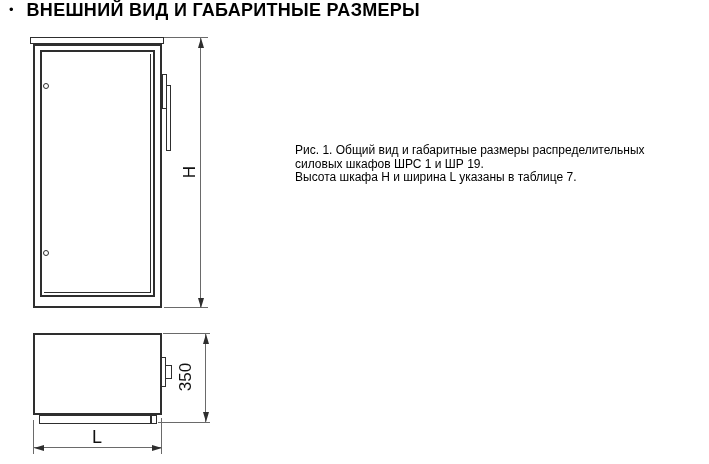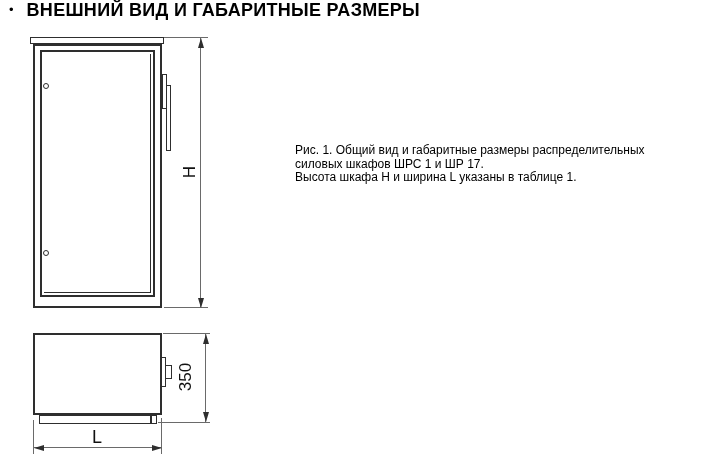--- a/index.html
+++ b/index.html
@@ -81,17 +81,17 @@
     <div class="abs thinline" style="left:33px;top:420px;width:1px;height:34px;"></div>
     <div class="abs thinline" style="left:161px;top:418px;width:1px;height:36px;"></div>
     <div class="abs thinline" style="left:34px;top:447px;width:128px;height:1px;"></div>
     <div class="abs arrow left" style="left:34px;top:445px;"></div>
     <div class="abs arrow right" style="left:152px;top:445px;"></div>
     <div class="abs dimlabel" style="left:87px;top:428px;width:20px;height:18px;transform:none;font-size:18px;">L</div>
   </div>
 
   <div id="caption">
     <div>Рис. 1. Общий вид и габаритные размеры распределительных</div>
-    <div>силовых шкафов ШРС 1 и ШР 17.</div>
-    <div>Высота шкафа Н и ширина L указаны в таблице 1.</div>
+    <div>силовых шкафов ШРС 1 и ШР 19.</div>
+    <div>Высота шкафа Н и ширина L указаны в таблице 7.</div>
   </div>
 
 </div>
 
 </body></html>

